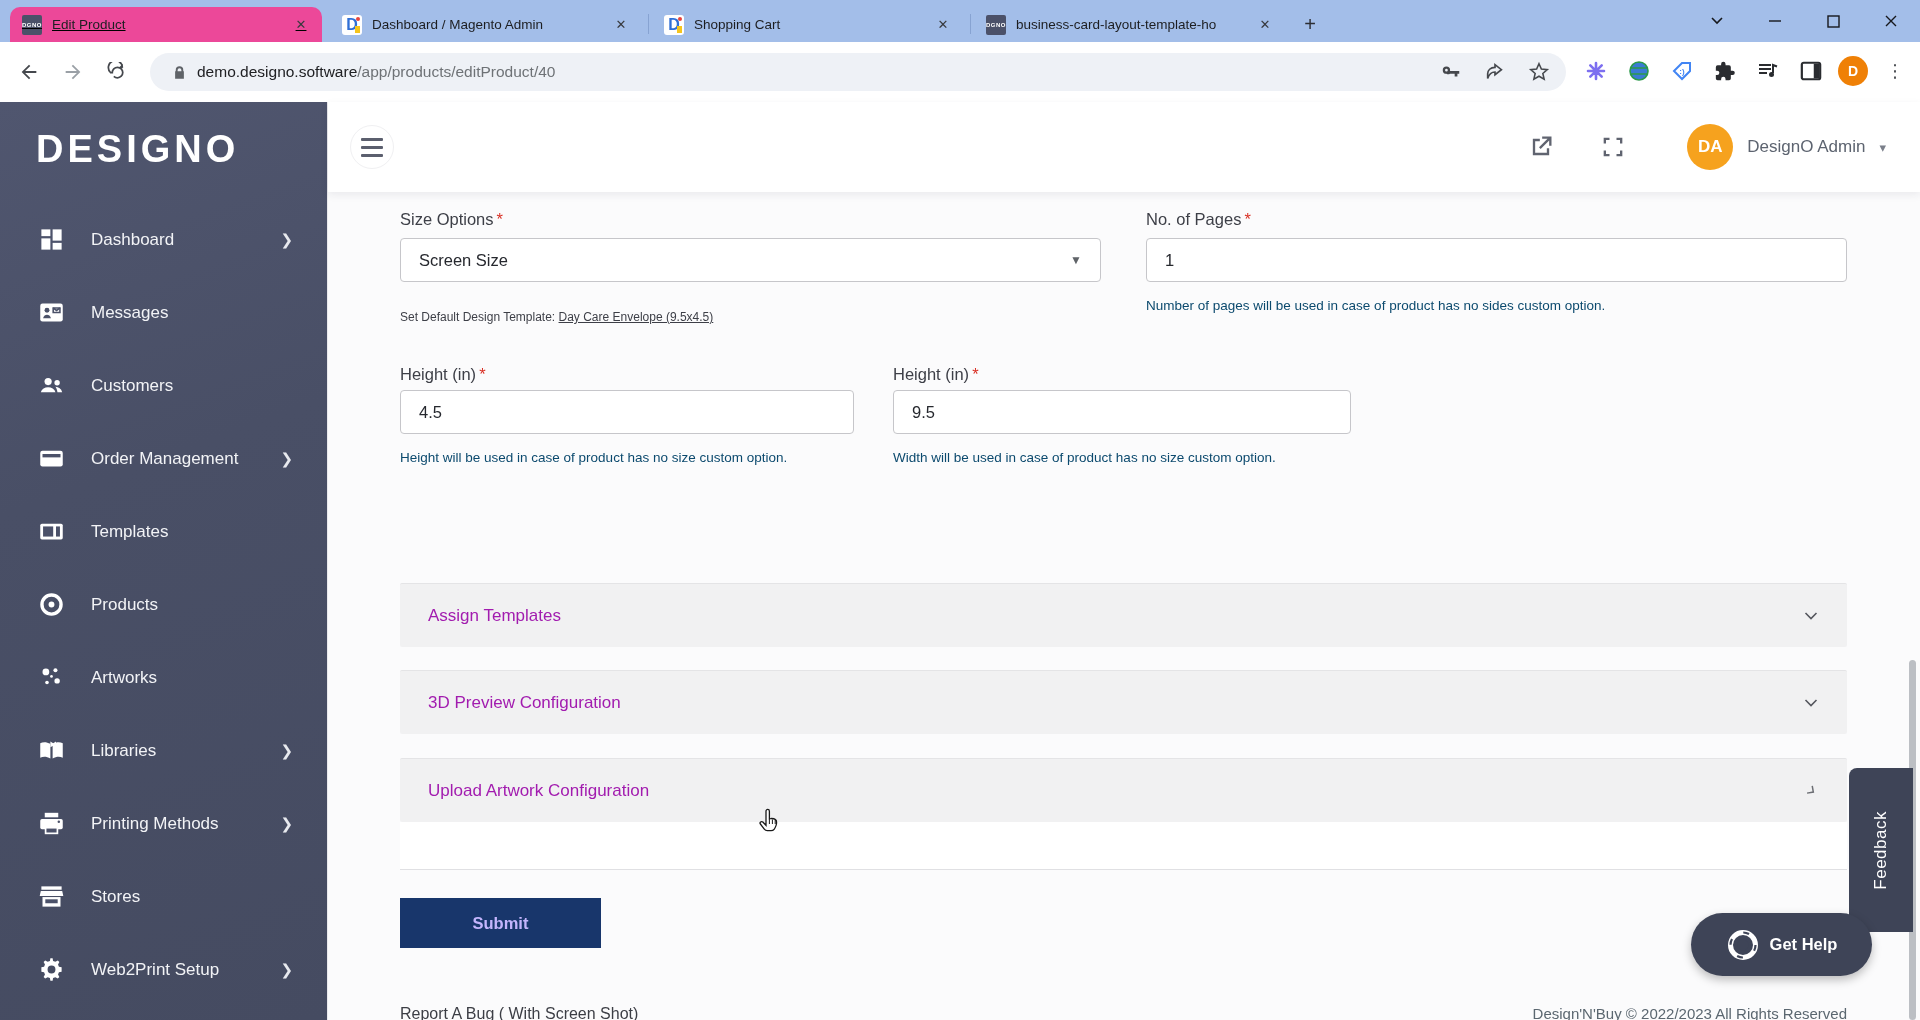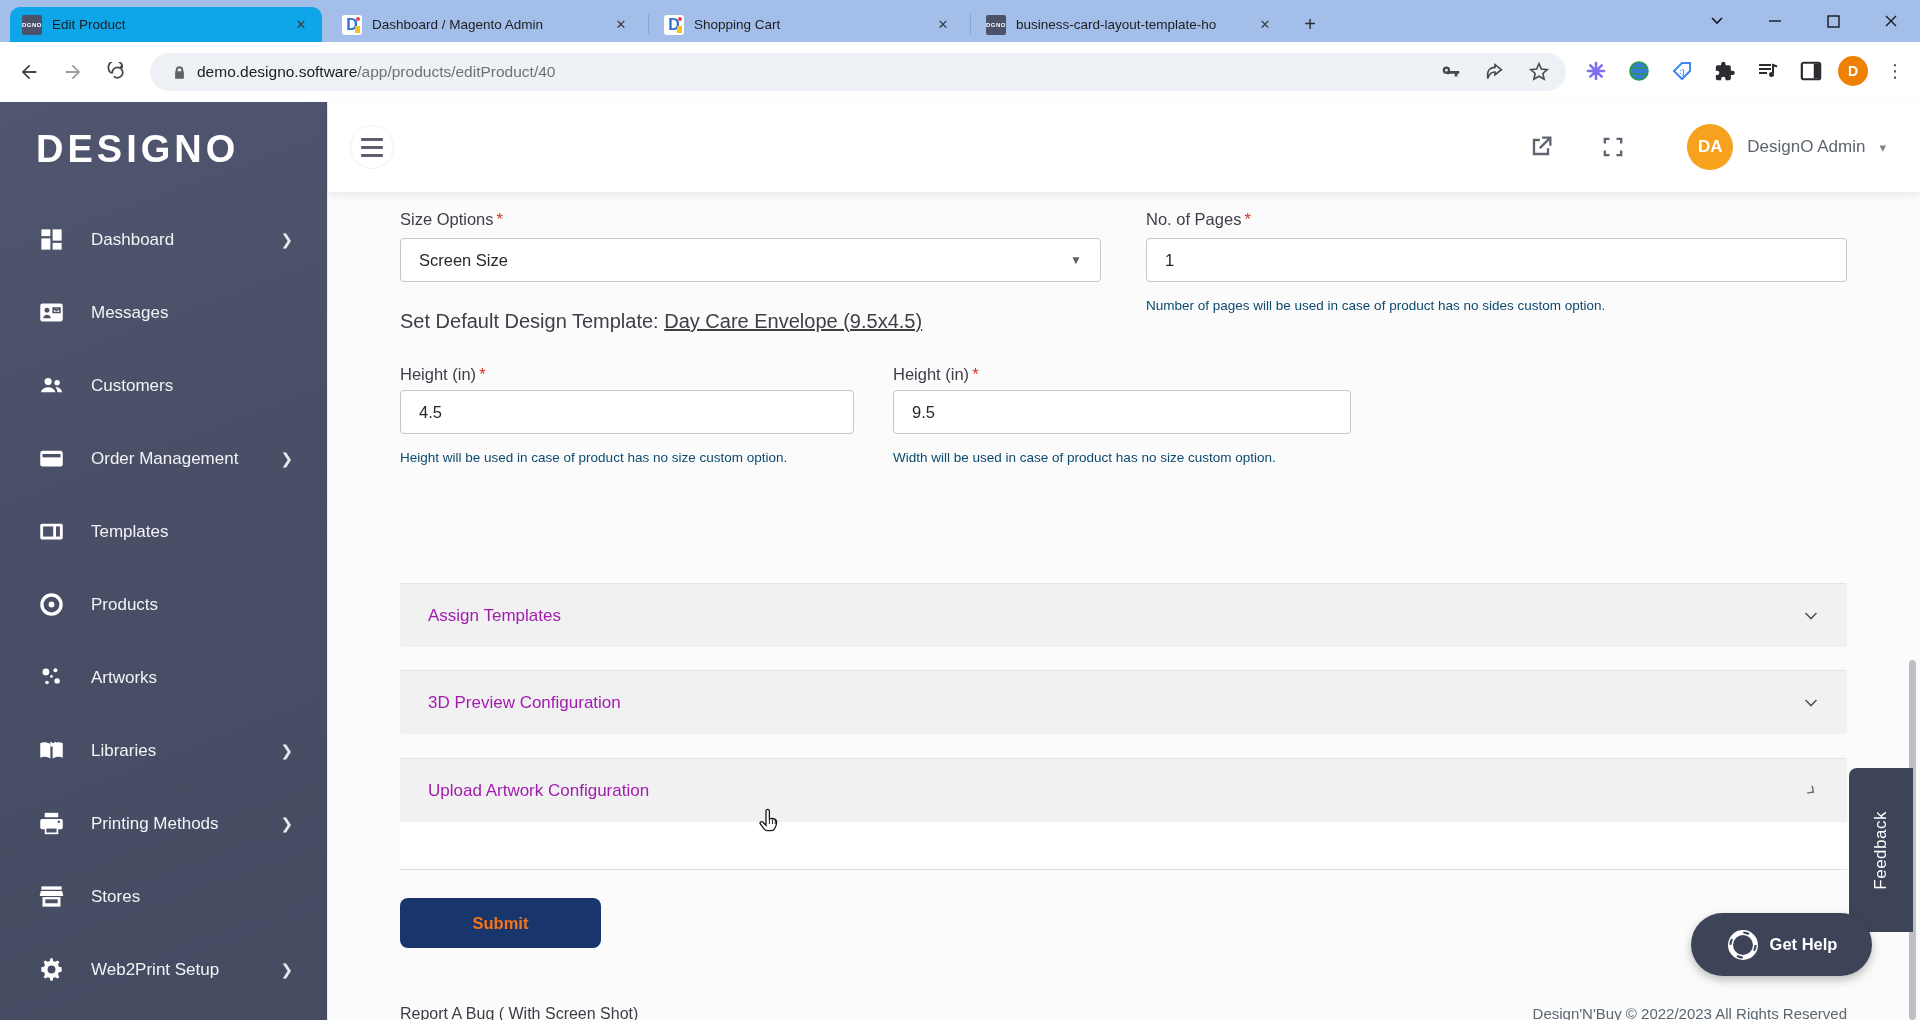--- a/index.html
+++ b/index.html
@@ -3,21 +3,21 @@
 <meta charset="utf-8">
 <style>
   * { margin:0; padding:0; box-sizing:border-box; }
   html,body { width:1920px; height:1020px; overflow:hidden;
     font-family:"Liberation Sans", sans-serif; background:#fff; }
 
   
   .tabstrip { position:relative; width:1920px; height:42px; background:#a3bee9; }
   .tab { position:absolute; top:7px; height:35px; display:flex; align-items:center;
     padding:0 12px; border-radius:10px 10px 0 0; width:312px; }
-  .tab.active { background:#0ea5e9; }
+  .tab.active { background:#ec4899;text-decoration:underline; }
   .tab .favicon { width:20px; height:20px; margin-right:10px; flex:0 0 auto; }
   .fav-dgno { background:#4b5169; color:#fff; font-size:6px; font-weight:bold;
     display:flex; align-items:center; justify-content:center; letter-spacing:.5px; border-radius:2px; }
   .fav-d { background:#fff; border-radius:3px; position:relative; display:flex; align-items:center; justify-content:center;
     color:#2f6fd6; font-weight:bold; font-size:16px; line-height:1; }
   .fav-d i { position:absolute; right:2px; bottom:2px; width:5px; height:7px; background:#f6c51c; }
   .fav-d u { position:absolute; right:2px; top:2px; width:4px; height:4px; background:#e8453c; border-radius:50%; text-decoration:none;}
   .tab .title { flex:1; font-size:13.5px; color:#1d1e21; white-space:nowrap; overflow:hidden; }
   .tab .close { width:18px; height:18px; display:flex; align-items:center; justify-content:center;
     color:#383a3e; font-size:13px; border-radius:50%; }
@@ -69,31 +69,31 @@
   .hcaret { margin-left:14px; color:#7a7f8a; font-size:13px; }
 
   .content { position:absolute; left:0; top:90px; width:1593px; height:828px; overflow:hidden; }
   .lbl { position:absolute; font-size:16.5px; color:#3d3f47; }
   .req { color:#d93025; margin-left:3px; }
   .inp, .sel { position:absolute; height:44px; background:#fff; border:1px solid #c6c6ca; border-radius:4px;
     font-size:16.5px; color:#26282e; padding:0 18px; font-family:"Liberation Sans",sans-serif; }
   .sel { display:flex; align-items:center; }
   .sel .caret { margin-left:auto; color:#5f6368; font-size:12px; }
   .helper { position:absolute; font-size:13.5px; color:#0c4a6e; line-height:1.45; }
-  .dtline { position:absolute; font-size:20px; color:#3d3f47; }
+  .dtline { position:absolute; font-size:12px; color:#3d3f47; }
   .dtline a { color:#3d3f47; text-decoration:underline; }
 
   .acc { position:absolute; left:72px; width:1447px; height:64px; background:#f1f1f2;
     border-top:1px solid #e4e4e6; border-radius:2px; display:flex; align-items:center; padding:0 28px; }
   .acc .alabel { font-size:17px; color:#a21caf; }
   .acc .achev { margin-left:auto; color:#55575e; }
   .accbody { position:absolute; left:72px; width:1447px; height:48px; background:#fff; border-bottom:1px solid #e0e0e3; }
 
-  .submit { position:absolute; left:72px; top:706px; width:201px; height:50px; background:#18366b; color:#f97316;
-    border:none; border-radius:8px; font-size:16.5px; font-weight:600; font-family:"Liberation Sans",sans-serif; cursor:pointer; }
+  .submit { position:absolute; left:72px; top:706px; width:201px; height:50px; background:#18366b; color:#c4b5fd;
+    border:none; border-radius:0; font-size:16.5px; font-weight:600; font-family:"Liberation Sans",sans-serif; cursor:pointer; }
 
   .footer-left { position:absolute; left:72px; top:813px; font-size:16px; color:#3c3e45; }
   .footer-right { position:absolute; right:74px; top:813px; font-size:15px; color:#5b6770; }
 
   .feedback { position:absolute; left:1521px; top:576px; width:64px; height:164px; background:#3e4457;
     border-radius:8px 0 0 8px; display:flex; align-items:center; justify-content:center; }
   .feedback span { writing-mode:vertical-rl; transform:rotate(180deg); color:#fff; font-size:17px; letter-spacing:.5px; }
 
   .gethelp { position:absolute; left:1363px; top:721px; width:181px; height:63px; background:#3e4457;
     border-radius:32px; display:flex; align-items:center; justify-content:center; gap:10px;

